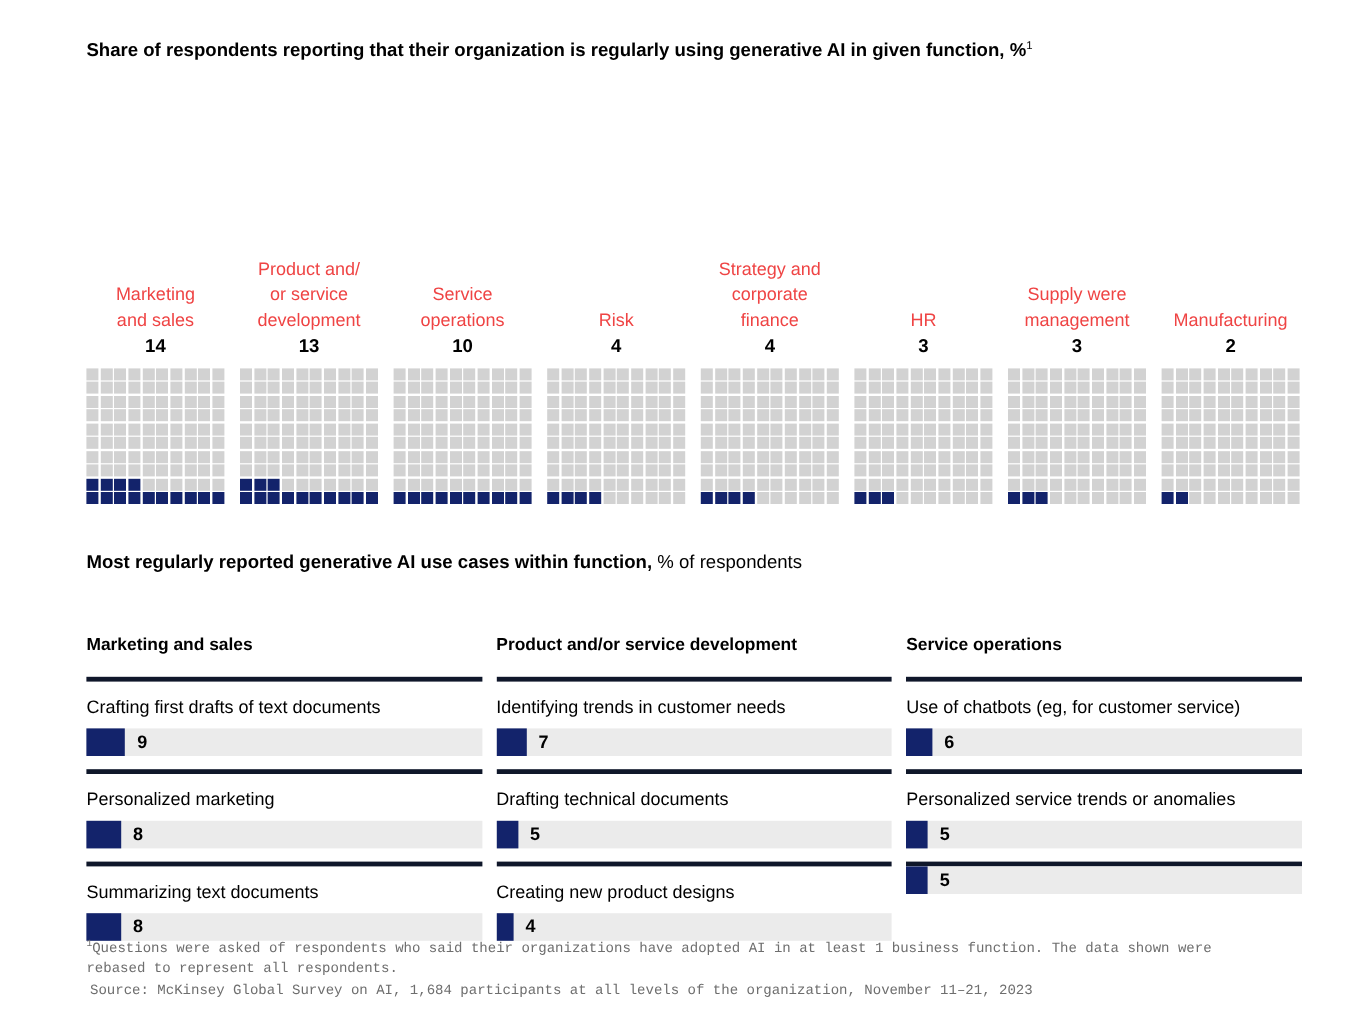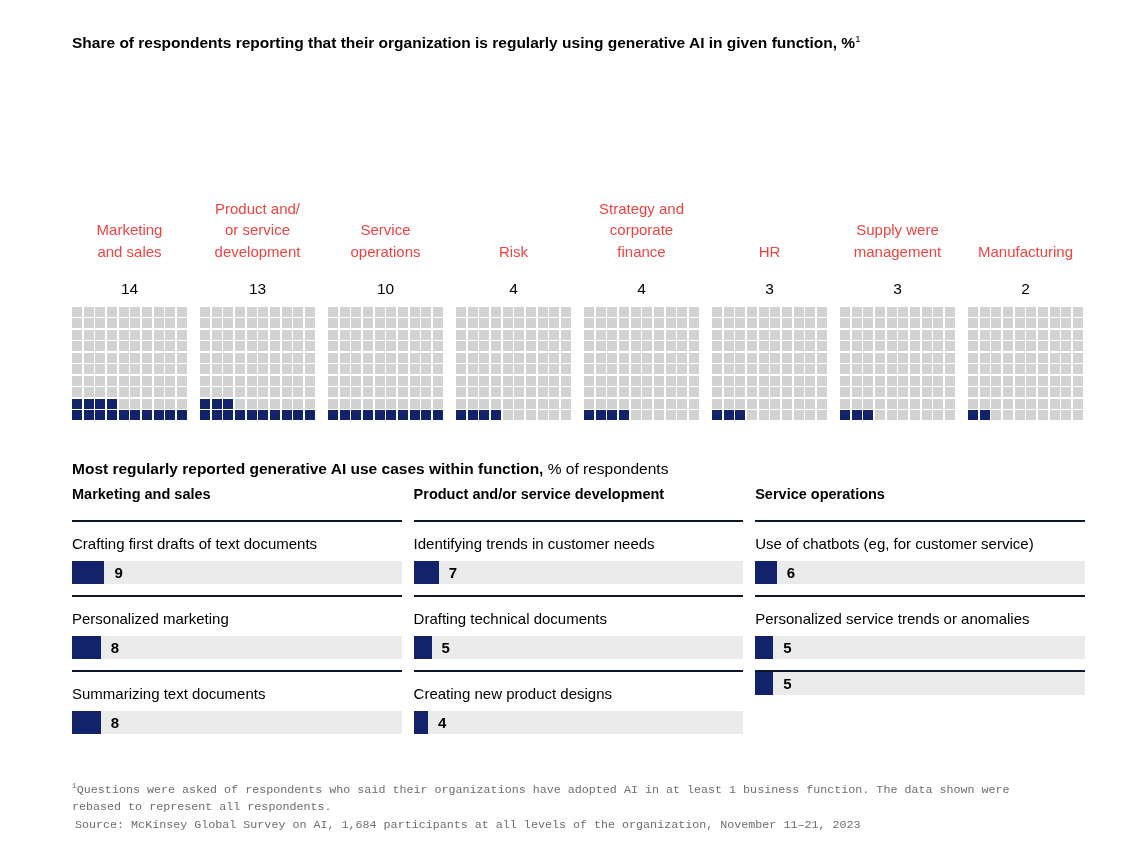--- a/index.html
+++ b/index.html
@@ -72,24 +72,24 @@
   }
   .waffle-label {
     font-size: 15px;
     line-height: 21.5px;
     text-align: center;
     color: #ef4444;
     font-weight: normal;
   }
   .waffle-value {
     font-size: 15.5px;
-    font-weight: normal;
+    font-weight: bold;
     text-align: center;
     line-height: 22px;
-    margin-top: 16px;
+    margin-top: 0px;
   }
   .waffle-grid {
     margin-top: 7px;
     width: 115px;
     height: 113px;
     display: grid;
     grid-template-columns: repeat(10, 1fr);
     grid-template-rows: repeat(10, 1fr);
     gap: 1.6px;
   }
@@ -102,36 +102,36 @@
     top: 458px;
     left: 0;
     font-size: 15.5px;
     font-weight: bold;
     line-height: 22px;
   }
   .usecase-heading .light { font-weight: normal; }
 
   .usecase-section {
     position: absolute;
-    top: 484px;
+    top: 528px;
     left: 0;
     width: 1013px;
     display: flex;
     gap: 12px;
   }
   .uc-col { width: 329.6px; }
 
   .uc-col-title {
     font-size: 14.5px;
     font-weight: bold;
     line-height: 20px;
     padding-bottom: 16px;
   }
 
-  .uc-item { border-top: 2px solid #0f172a; }
+  .uc-item { border-top: 4px solid #0f172a; }
   .uc-item-label {
     font-size: 15px;
     line-height: 20px;
     padding: 12px 0 7px 0;
     color: #000;
     white-space: nowrap;
   }
   .uc-bar-track {
     position: relative;
     height: 23px;

